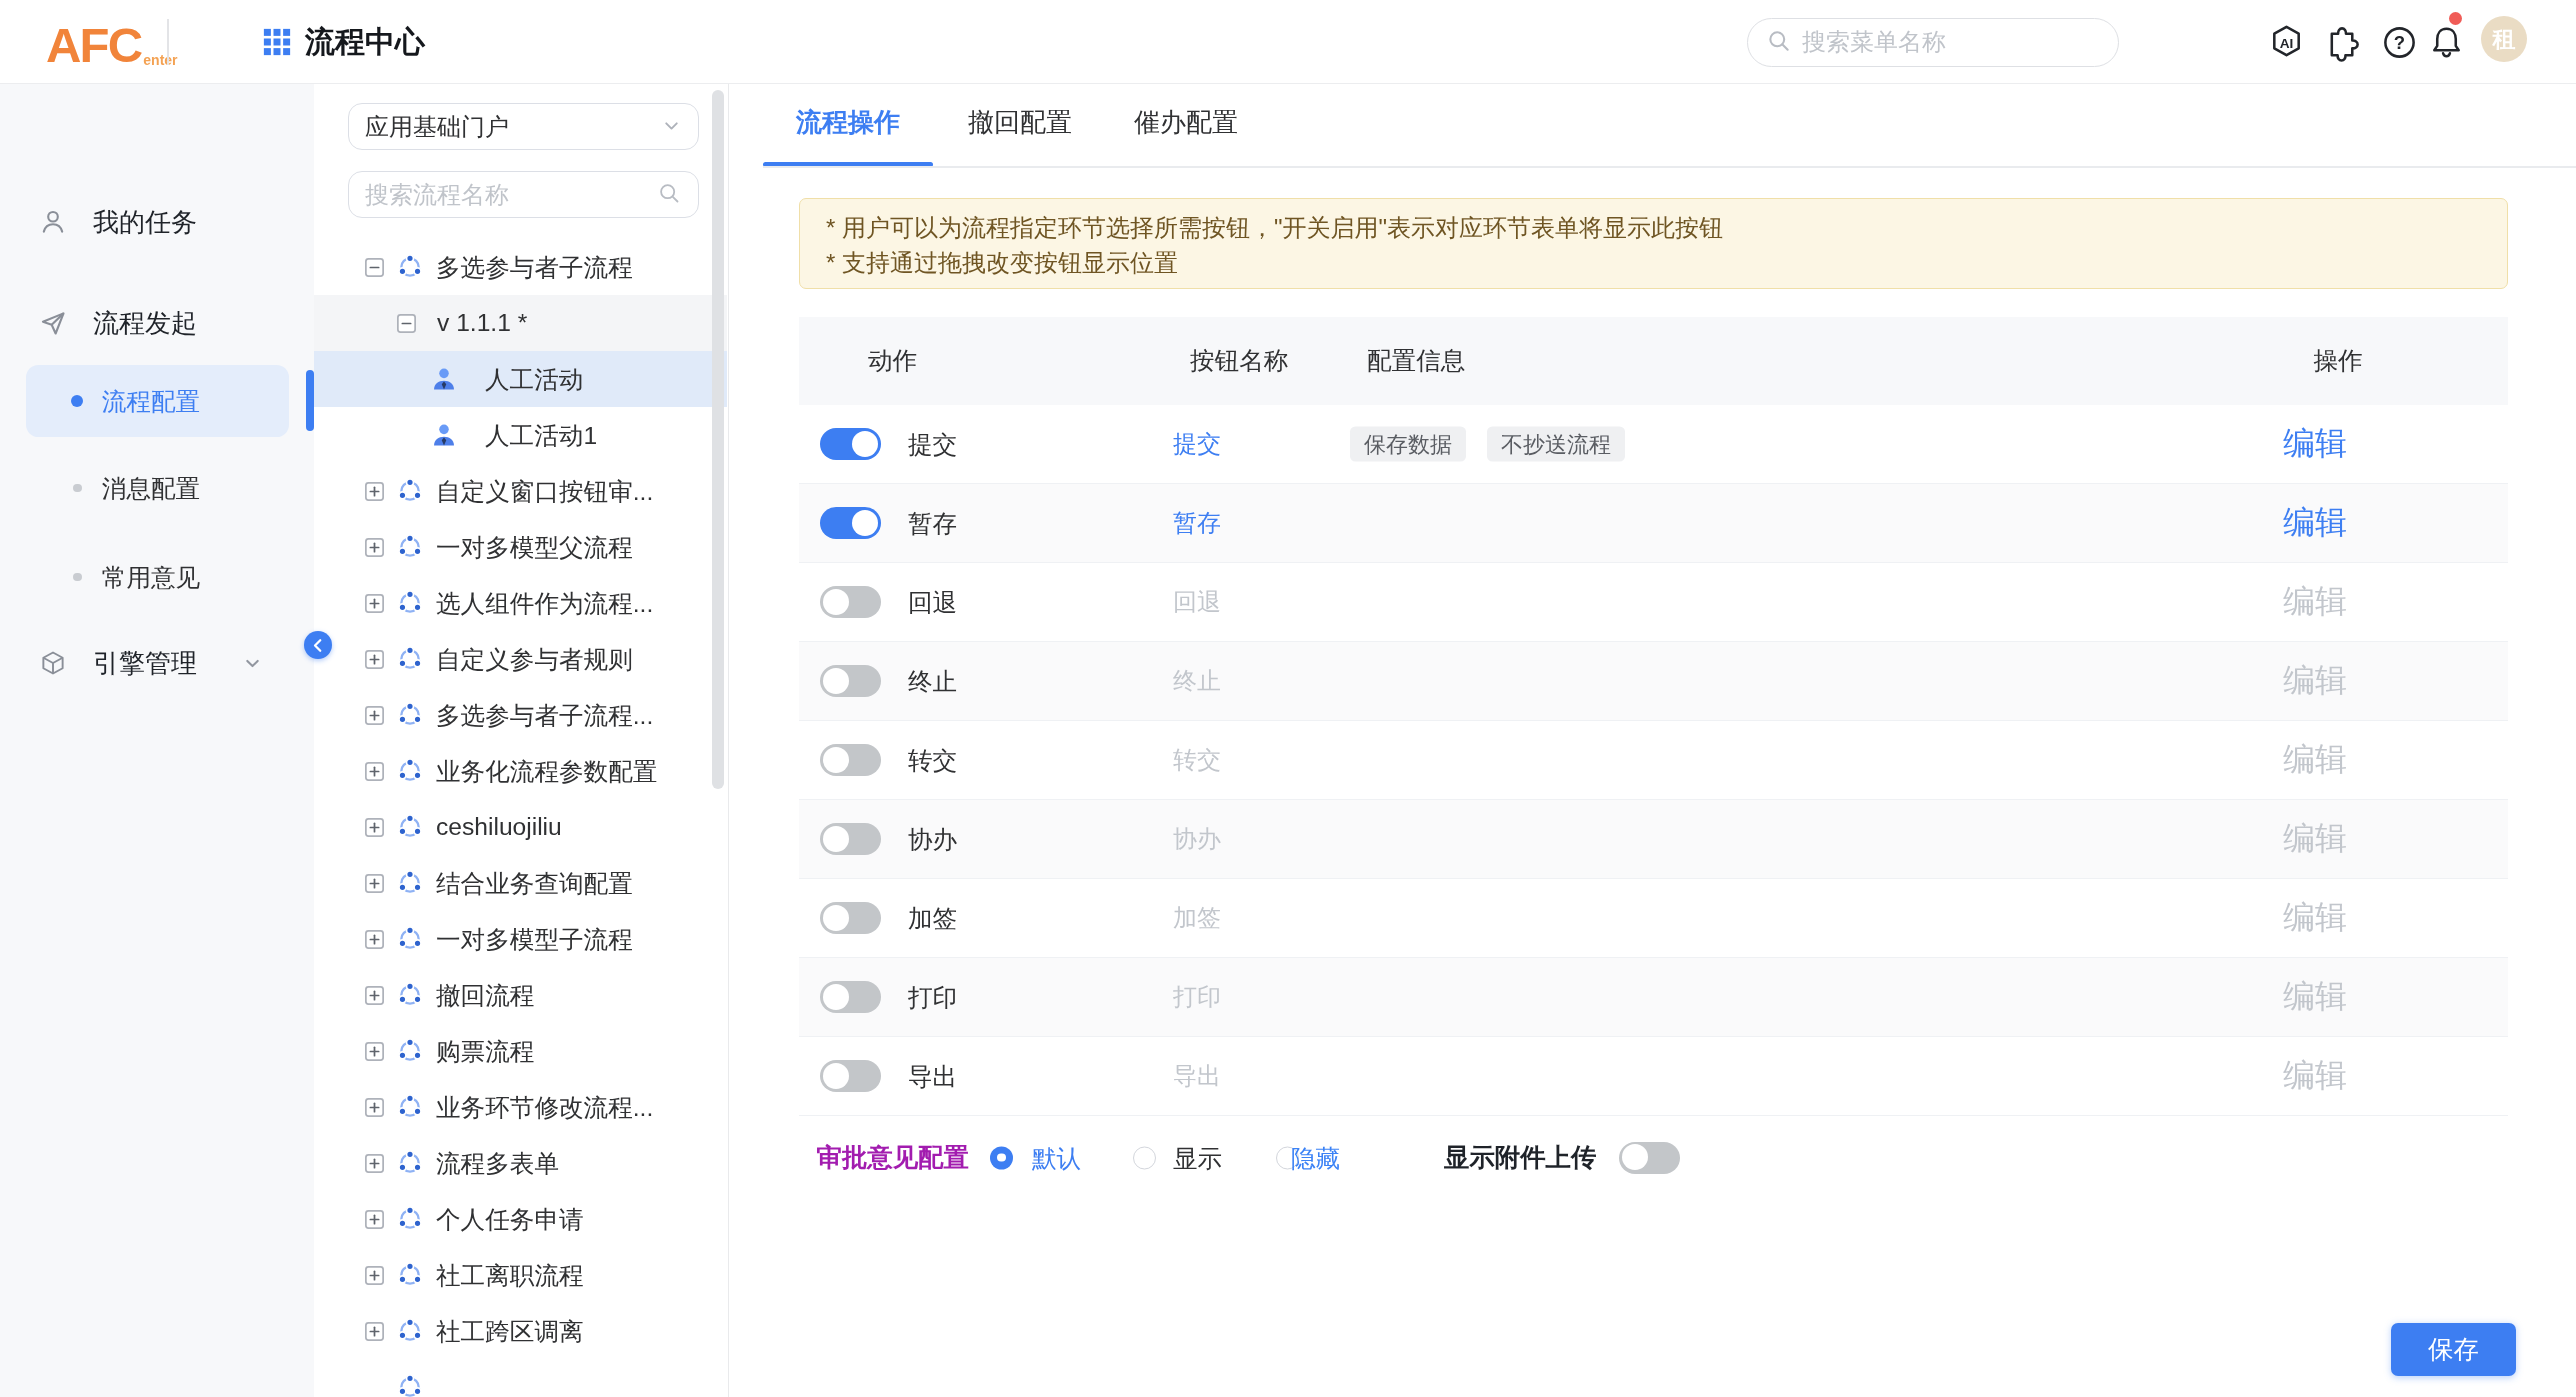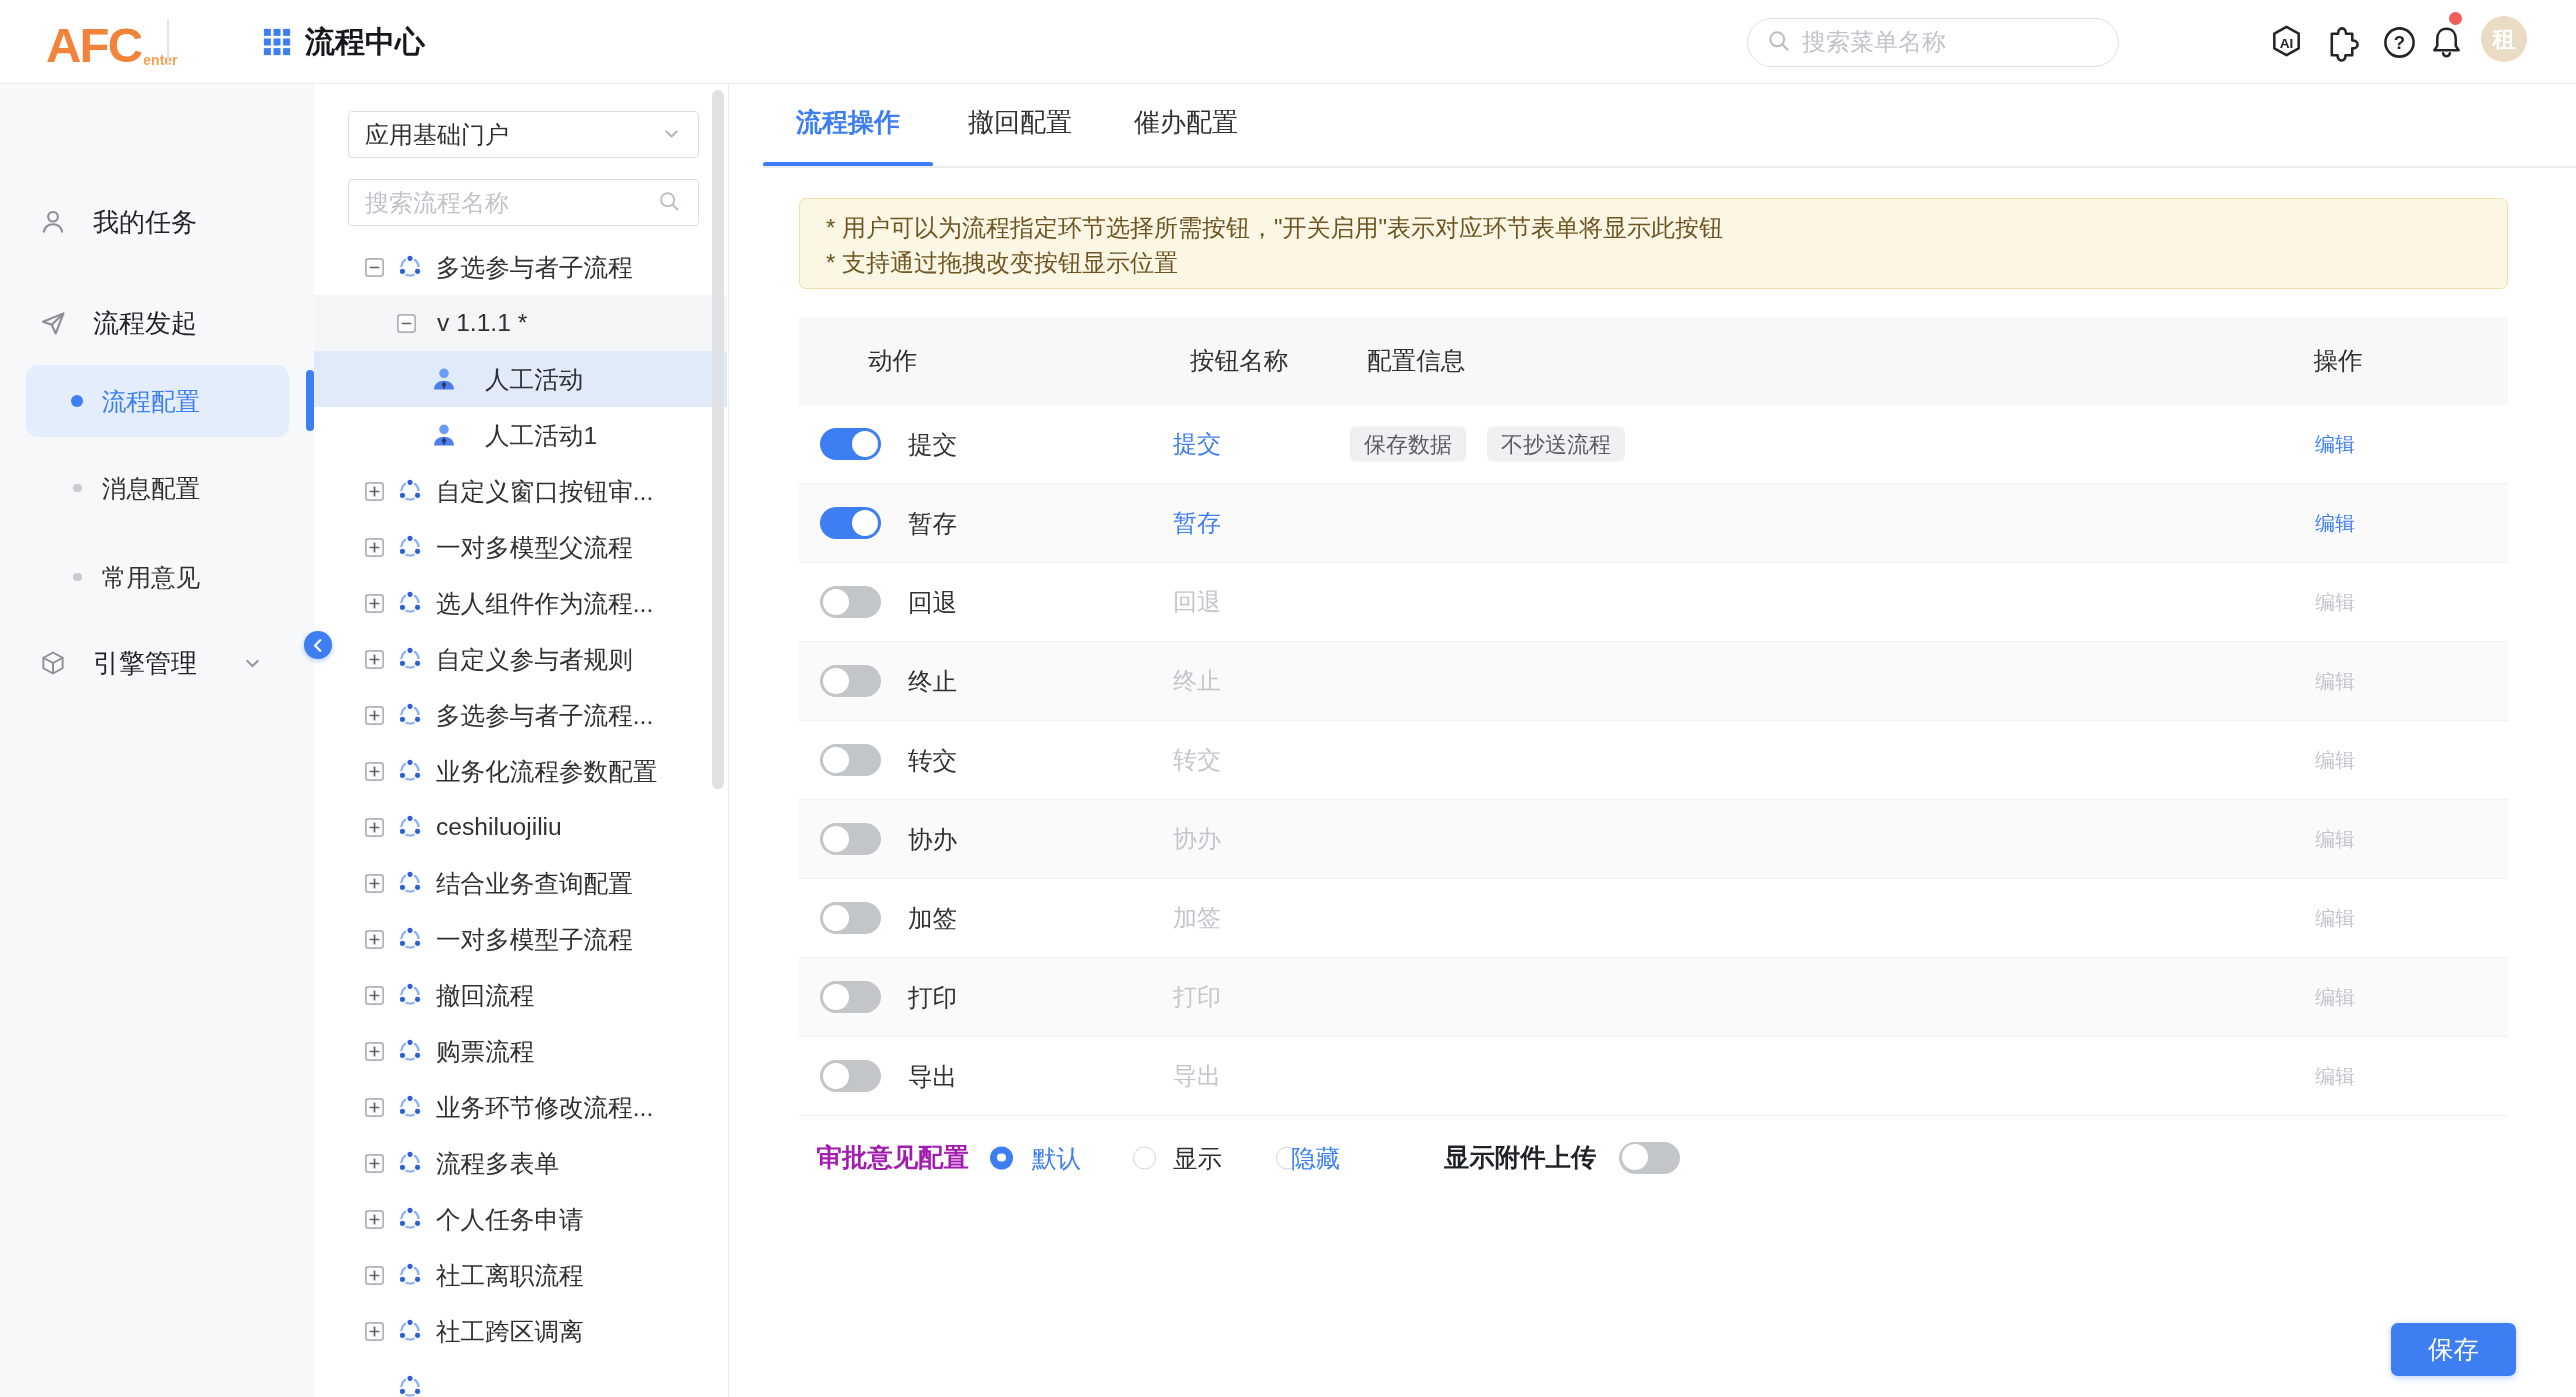--- a/index.html
+++ b/index.html
@@ -40,22 +40,22 @@
   .submenu-item .dot{width:8.8px;height:8.8px;border-radius:50%;background:#C9CCD1;margin-left:73px;}
   .submenu-item .s-label{font-size:24.6px;color:#303133;margin-left:20px;}
   .collapse-btn{position:absolute;left:304px;top:631px;width:28px;height:28px;border-radius:50%;
                 background:#3D7EF2;display:flex;align-items:center;justify-content:center;z-index:9;
                 box-shadow:0 1.8px 5.3px rgba(61,126,242,.4);}
 
   
   .treepanel{position:absolute;left:314px;top:84px;width:415px;height:1313px;background:#fff;
              border-right:1.8px solid #E9EAEC;overflow:hidden;}
   .select-box,.search-box{position:absolute;left:34px;width:351px;height:47px;border:1.8px solid #DCDFE6;
-             border-radius:4px;display:flex;align-items:center;justify-content:space-between;
-             padding:8px 16px;background:#fff;margin-top:8px;}
+             border-radius:14px;display:flex;align-items:center;justify-content:space-between;
+             padding:8px 16px;background:#fff;}
   .select-box{top:19px;}  .search-box{top:87px;}
   .select-box .val{font-size:24px;color:#303133;}
   .search-box .ph{font-size:24px;color:#C0C4CA;}
   .tree{position:absolute;left:0;top:155px;width:413px;}
   .tree-row{display:flex;align-items:center;height:56px;width:413px;gap:13px;}
   .tree-row.lvl1{padding-left:51px;}
   .tree-row.lvl2{padding-left:83px;gap:21px;}
   .tree-row.lvl3{padding-left:117px;gap:28px;}
   .tree-row.version{background:#F4F5F7;}
   .tree-row.selected{background:#E0EAF9;}
@@ -83,21 +83,21 @@
   .switch .knob{position:absolute;top:2.6px;width:26px;height:26px;border-radius:50%;background:#fff;left:2.6px;}
   .switch.on{background:#3D7EF2;}
   .switch.on .knob{left:auto;right:2.6px;}
   .trow .switch{left:21px;}
   .act-label{left:109px;font-size:24.6px;font-weight:500;color:#303133;}
   .btn-name{left:374px;font-size:24px;}
   .btn-name.en{color:#3D7EF2;} .btn-name.dis{color:#C2C6CC;}
   .tags{left:551px;display:flex;gap:21px;}
   .tag{display:inline-flex;align-items:center;height:35px;padding:0 14px;border-radius:5.3px;
        background:#EFF0F2;color:#5A5D63;font-size:22px;white-space:nowrap;}
-  .op{left:1516px;width:96px;font-size:20px;}
+  .op{left:1468px;width:96px;text-align:center;font-size:32px;}
   .op.en{color:#3D7EF2;} .op.dis{color:#C2C6CC;}
   .opinion-row{position:absolute;left:70px;top:1043px;width:1709px;height:61px;}
   .opinion-row > *{position:absolute;top:50%;transform:translateY(-50%);}
   .op-label{left:17.5px;font-size:25.4px;font-weight:700;color:#a21caf;}
   .radio{width:23px;height:23px;border-radius:50%;}
   .radio.checked{background:#3D7EF2;border:none;}
   .radio.checked::after{content:"";display:block;width:8.8px;height:8.8px;border-radius:50%;background:#fff;margin:7px auto;}
   .radio.un{background:#fff;border:1.8px solid #D3D6DC;}
   .r1{left:191px;} .r2{left:334px;} .r3{left:477px;}
   .rl1{left:233px;font-size:24.6px;color:#3D7EF2;}

